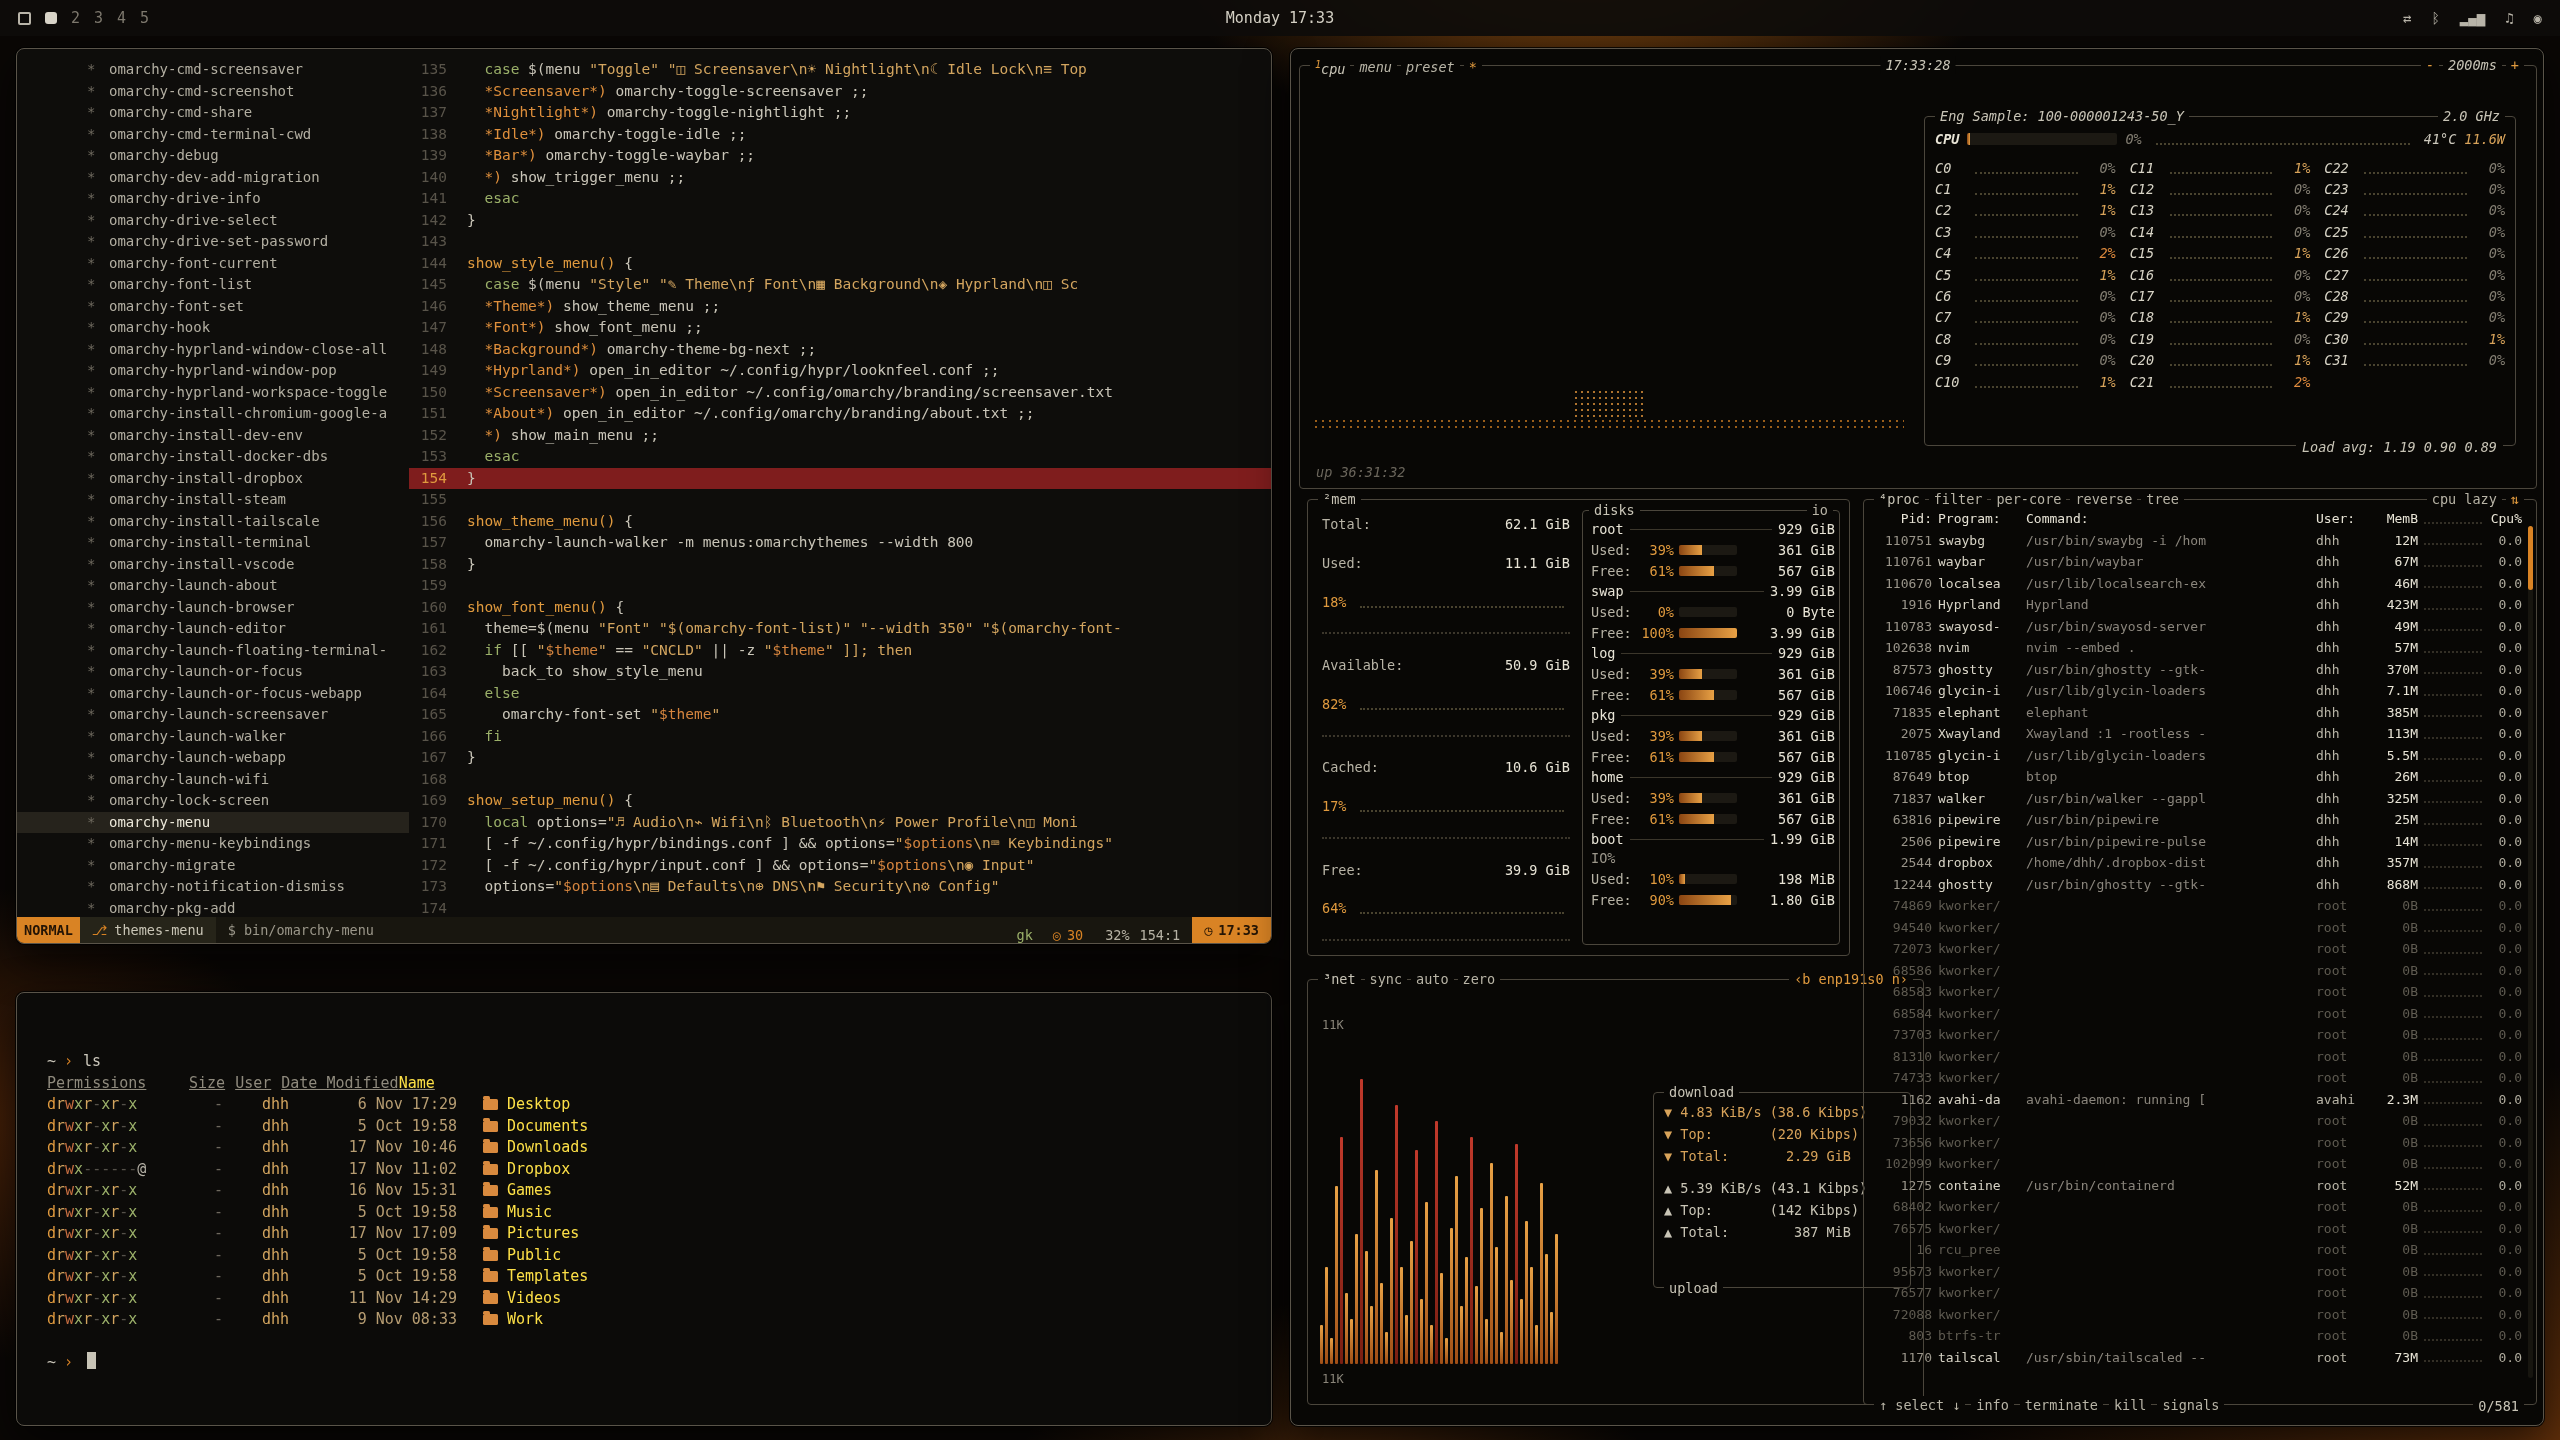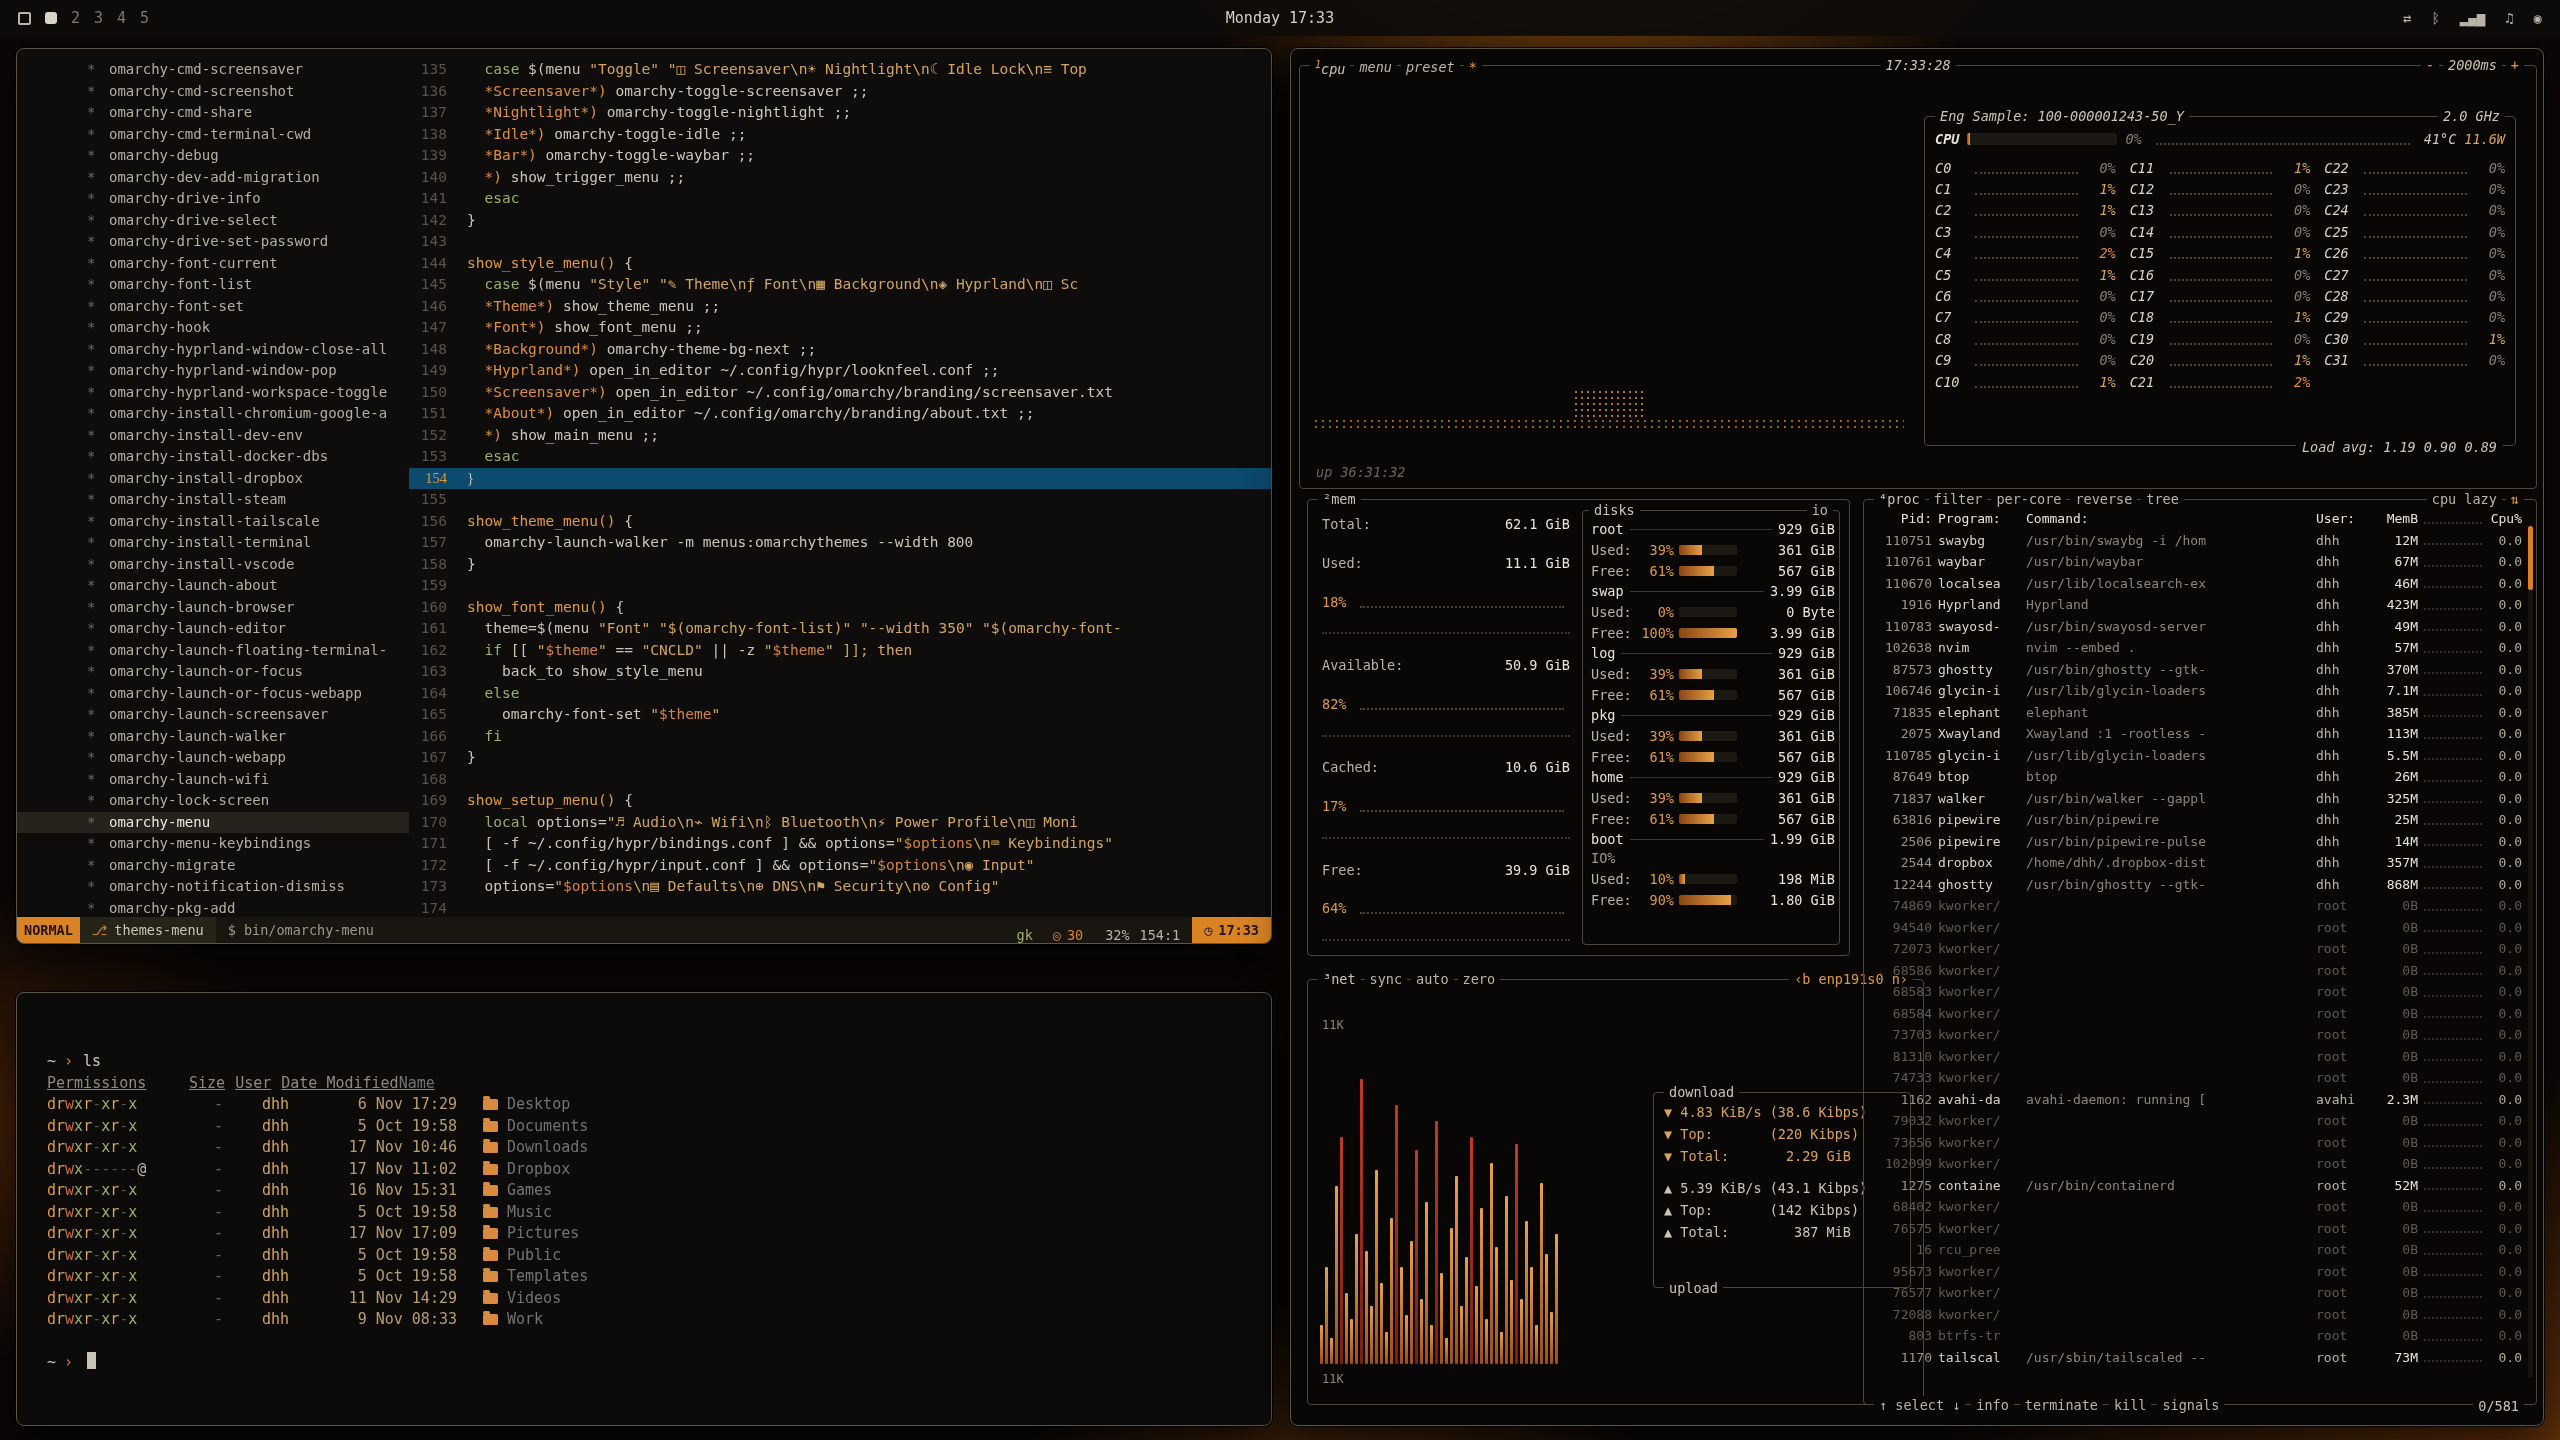--- a/index.html
+++ b/index.html
@@ -37,21 +37,21 @@
   .ed-body{position:absolute;inset:0 0 26px 0;display:flex;overflow:hidden;}
   .sidebar{width:392px;flex:none;padding:10px 0 0 0;overflow:hidden;}
   .file-item{height:21.5px;line-height:21.5px;font-size:14px;display:flex;
     padding-left:70px;color:#b3afa2;white-space:nowrap;overflow:hidden;}
   .file-item .bullet{width:22px;color:#6e695e;}
   .file-item.active{background:#26231c;color:#ece8da;}
   .buffer{flex:1;padding-top:10px;overflow:hidden;}
   .code-row{height:21.5px;line-height:21.5px;font-size:14.5px;display:flex;white-space:pre;}
   .code-row .ln{width:58px;flex:none;text-align:right;padding-right:20px;color:#59544a;}
   .code-row .ct{flex:1;overflow:hidden;color:#c9c5b8;}
-  .code-row.cursor{background:#0c4a6e;font-family:Liberation Serif, serif;}
+  .code-row.cursor{background:#7f1d1d;}
   .code-row.cursor .ln{color:#e09a3e;}
   .str{color:#d3a55f;} .kw{color:#9bb069;} .fn{color:#e09a3e;}
   .pat{color:#df8f3c;} .var{color:#d4843e;}
 
   .statusline{position:absolute;left:0;right:0;bottom:0;height:26px;background:#18160f;
     display:flex;align-items:center;font-size:13.5px;color:#a8a496;}
   .sl-mode{background:#d98324;color:#241405;font-weight:bold;padding:0 7px;height:100%;
     display:flex;align-items:center;}
   .sl-branch{background:#262419;height:100%;display:flex;align-items:center;
     padding:0 12px;gap:7px;color:#c9c5b6;}
@@ -69,21 +69,21 @@
   .term-body{padding:58px 0 0 30px;font-size:15px;}
   .t-row{height:21.5px;line-height:21.5px;display:flex;white-space:pre;}
   .t-prompt{color:#c9c5b8;} .t-chev{color:#d98324;margin:0 10px 0 8px;}
   .ls-head{color:#8f8a7d;text-decoration:underline;}
   .ls-row .c-perm{width:132px;}
   .ls-row .c-size{width:44px;text-align:right;color:#6e695e;}
   .ls-row .c-user{width:66px;text-align:right;color:#d3a55f;}
   .ls-row .c-date{width:168px;text-align:right;color:#b79d72;margin-right:26px;}
   .ls-head .c-size,.ls-head .c-user,.ls-head .c-date{color:#8f8a7d;text-align:left;padding-left:10px;}
   .ls-head .c-perm{width:132px;} 
-  .c-name{display:flex;align-items:center;color:#737373;text-align:center;}
+  .c-name{display:flex;align-items:center;color:#fde047;text-align:center;}
   .p-d{color:#e09a3e;} .p-r{color:#d3a55f;} .p-w{color:#c96f42;} .p-x{color:#9bb069;}
   .p-dash{color:#55514a;} .p-a{color:#b8b4a8;}
   .folder-ic{width:15px;height:11px;background:#d98a3e;border-radius:1.5px;
     margin-right:9px;position:relative;display:inline-block;}
   .folder-ic::before{content:"";position:absolute;left:0;top:-3px;width:7px;height:3px;
     background:#d98a3e;border-radius:1.5px 1.5px 0 0;}
   .cursor-block{display:inline-block;width:9px;height:17px;background:#c8c4b6;
     vertical-align:middle;margin-left:4px;}
 
   

